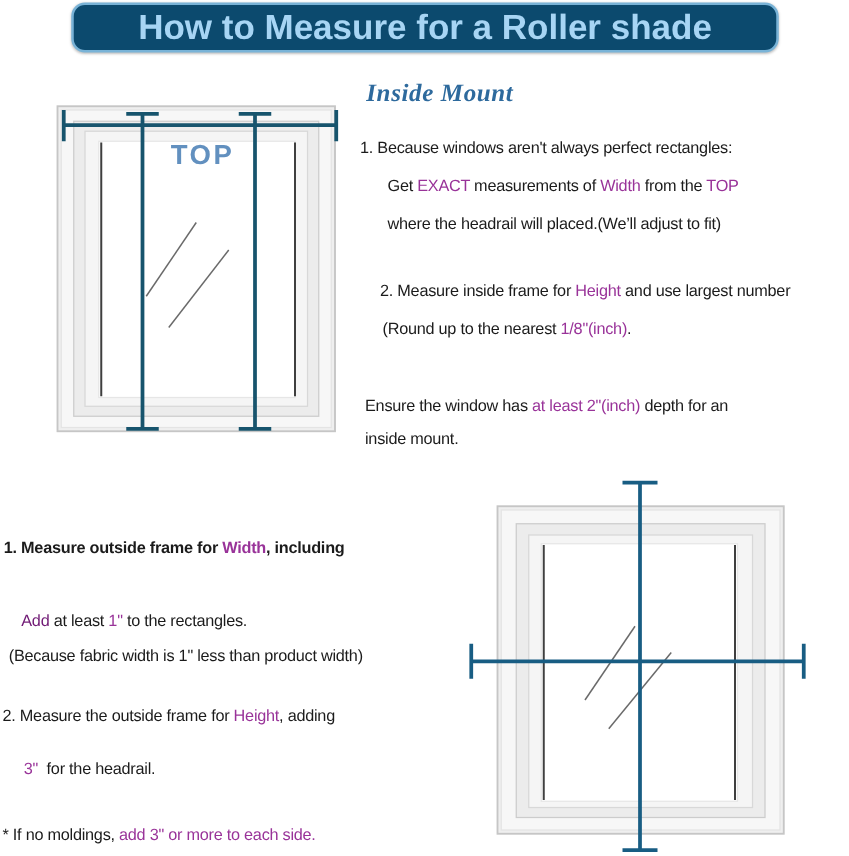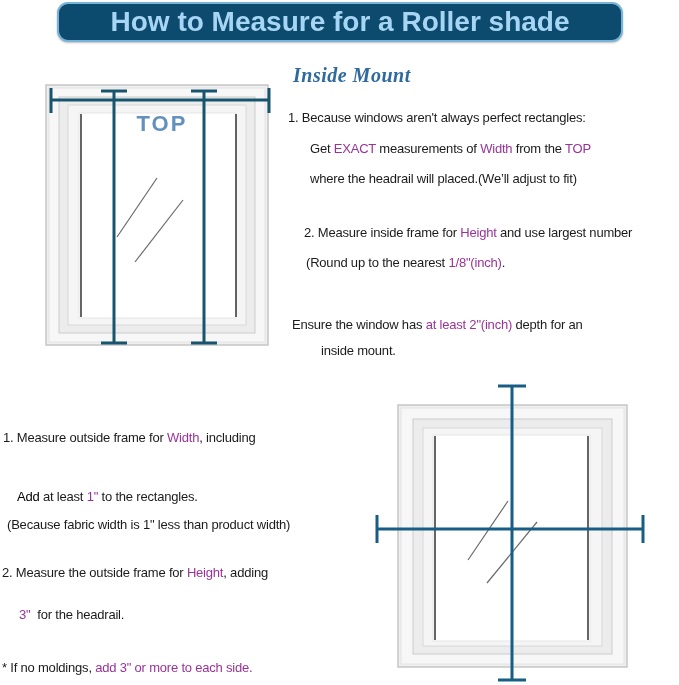--- a/index.html
+++ b/index.html
@@ -26,22 +26,22 @@
   .tl {
     position:absolute; font-size:13px; letter-spacing:-0.2px; line-height:20px;
     color:#1b1b1b; white-space:pre;
   }
   .il1 { left:288px; top:108px; }
   .il2 { left:310px; top:139px; }
   .il3 { left:310px; top:169px; }
   .il4 { left:304px; top:223px; }
   .il5 { left:306px; top:253px; }
   .il6 { left:292px; top:299px;margin-top:16px; }
-  .il7 { left:292px; top:341px;margin-left:29px; }
-  .ol1 { left:3px;  top:428px; }
+  .il7 { left:292px; top:341px; }
+  .ol1 { left:3px;  top:428px;font-weight:bold; }
   .ol2 { left:29px; top:458px; }
   .ol3 { left:17px; top:487px; }
   .ol4 { left:7px;  top:515px; }
   .ol5 { left:2px;  top:563px; }
   .ol6 { left:19px; top:605px; }
   .ol7 { left:2px;  top:658px; }
   .win-left  { position:absolute; left:40px;  top:80px;  width:240px; height:275px; }
   .win-right { position:absolute; left:370px; top:378px; width:285px; height:307px; }
   .top-label {
     font-family:"Liberation Sans", sans-serif; font-weight:bold;
@@ -86,21 +86,21 @@
   <div class="section-heading h-inside">Inside Mount</div>
   <div class="tl il1"><span>1. Because windows aren't always perfect rectangles:</span></div>
   <div class="tl il2"><span>Get </span><span style="color: rgb(153, 51, 153);">EXACT</span><span> measurements of </span><span style="color: rgb(153, 51, 153);">Width</span><span> from the </span><span style="color: rgb(153, 51, 153);">TOP</span></div>
   <div class="tl il3"><span>where the headrail will placed.(We’ll adjust to fit)</span></div>
   <div class="tl il4"><span>2. Measure inside frame for </span><span style="color: rgb(153, 51, 153);">Height</span><span> and use largest number</span></div>
   <div class="tl il5"><span>(Round up to the nearest </span><span style="color: rgb(153, 51, 153);">1/8"(inch)</span><span>.</span></div>
   <div class="tl il6"><span>Ensure the window has </span><span style="color: rgb(153, 51, 153);">at least 2"(inch)</span><span> depth for an</span></div>
   <div class="tl il7"><span>inside mount.</span></div>
 
   <div class="tl ol1"><span>1. Measure outside frame for </span><span style="color: rgb(153, 51, 153);">Width</span><span>, including</span></div>
-  <div class="tl ol3"><span style="color: #000000;">Add</span><span> at least </span><span style="color: rgb(153, 51, 153);">1"</span><span> to the rectangles.</span></div>
+  <div class="tl ol3"><span style="color: #701a75;">Add</span><span> at least </span><span style="color: rgb(153, 51, 153);">1"</span><span> to the rectangles.</span></div>
   <div class="tl ol4"><span>(Because fabric width is 1" less than product width)</span></div>
   <div class="tl ol5"><span>2. Measure the outside frame for </span><span style="color: rgb(153, 51, 153);">Height</span><span>, adding</span></div>
   <div class="tl ol6"><span style="color: rgb(153, 51, 153);">3"</span><span>  for the headrail.</span></div>
   <div class="tl ol7"><span>* If no moldings, </span><span style="color: rgb(153, 51, 153);">add 3" or more to each side.</span></div>
 
   <svg class="win-right" viewBox="0 0 285 307">
     <g>
       <rect x="28" y="27" width="229" height="262" fill="#efefef" stroke="#c6c6c6" stroke-width="1.5"></rect>
       <rect x="31" y="30" width="223" height="256" fill="#f7f7f7" stroke="#e4e4e4" stroke-width="1"></rect>
       <rect x="43" y="41" width="199" height="235" fill="#ececec" stroke="#cccccc" stroke-width="1"></rect>

